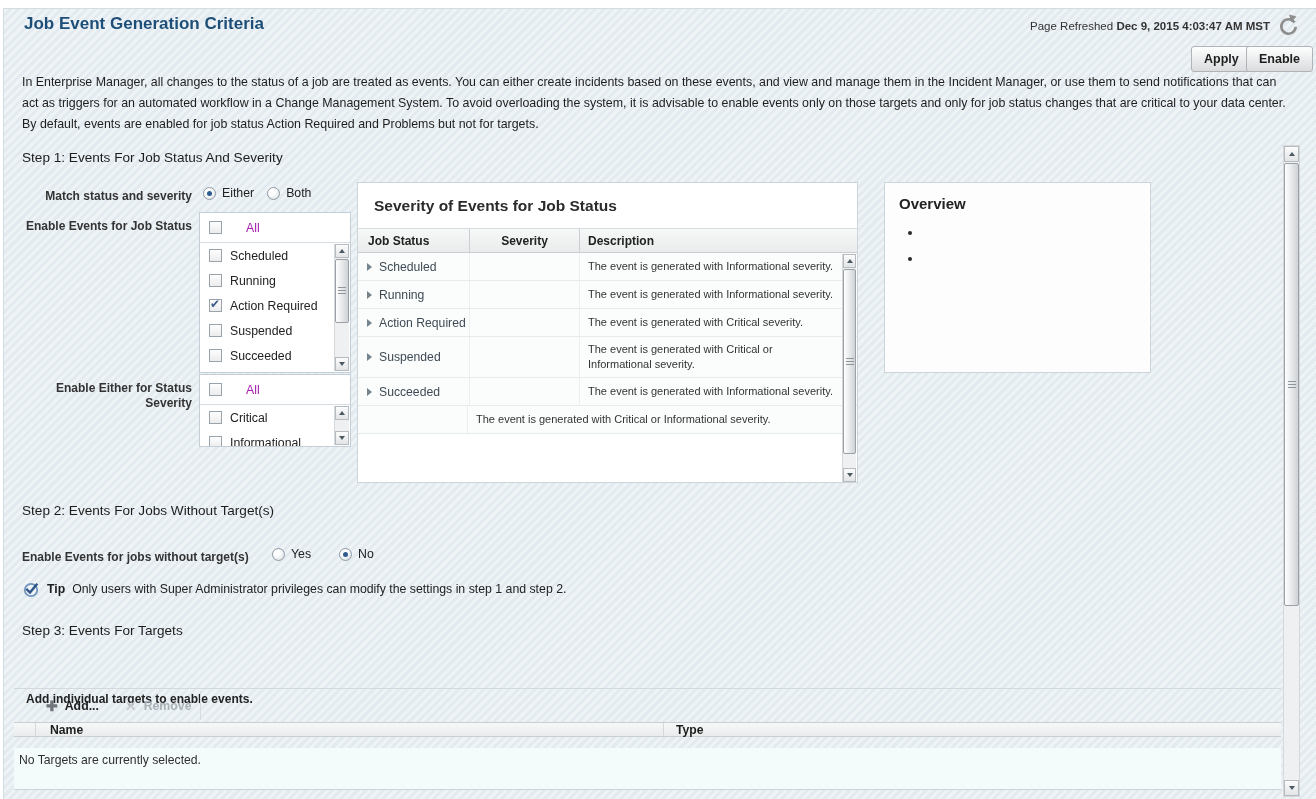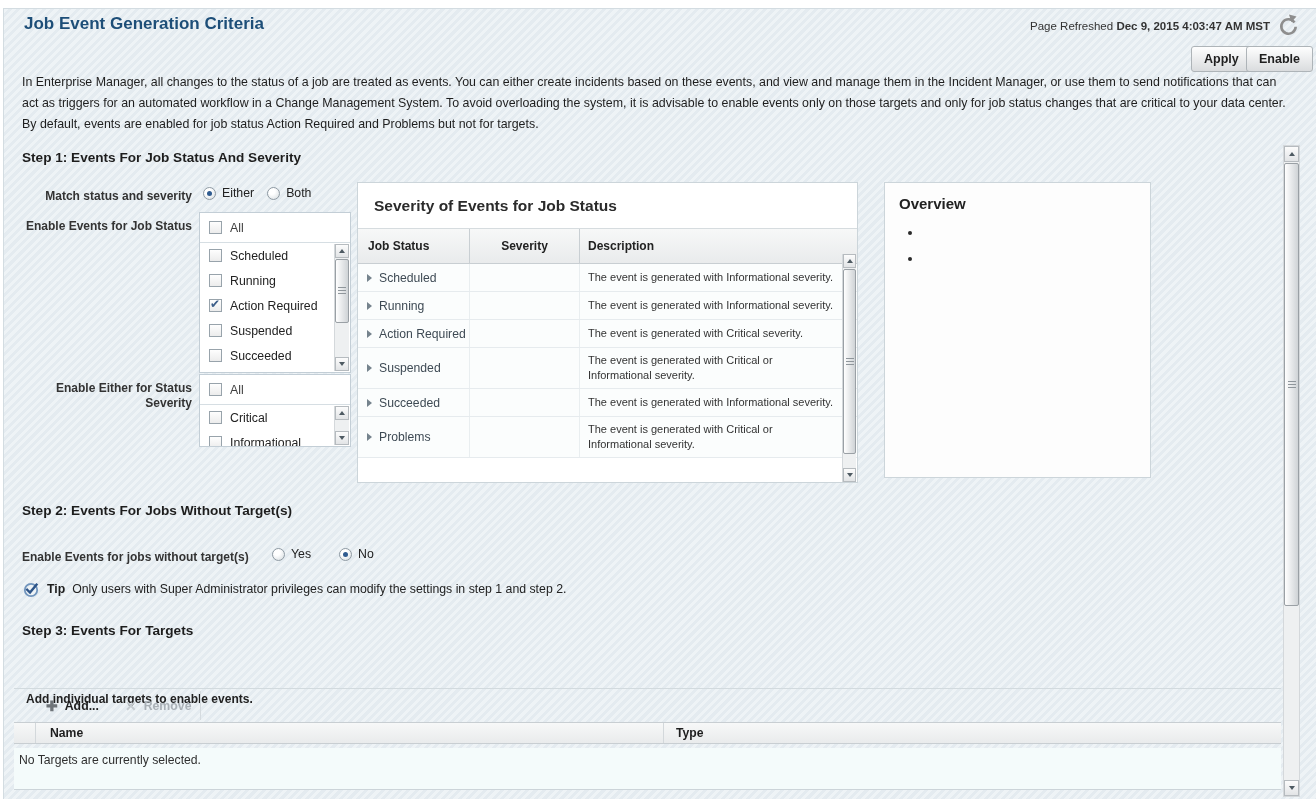--- a/index.html
+++ b/index.html
@@ -28,21 +28,21 @@
     background:linear-gradient(#fefefe,#dadcde);
     border:1px solid #aeb4b8; border-radius:3px;
     font-weight:bold; font-size:12.5px; color:#1f1f1f;
     display:flex; align-items:center; justify-content:center; cursor:pointer;
   }
   .btn-apply { left:1191px; top:46px; min-width:49px; }
   .btn-revert { left:1246px; top:46px; min-width:56px; }
 
   .intro { left:22px; top:72px; width:1272px; font-size:12.4px; line-height:21px; color:#1e1e1e; }
 
-  .step-h { font-size:13.6px; font-weight:bold; color:#1d1d1d; }
+  .step-h { font-size:13.6px; font-weight:normal; color:#1d1d1d; }
   .form-label { font-size:12px; font-weight:bold; color:#333; line-height:15px; }
   .right { text-align:right; }
 
   
   .opts { display:flex; align-items:center; gap:13px; }
   .opt { display:flex; align-items:center; gap:6px; font-size:12.3px; color:#222; cursor:pointer; }
   .radio {
     width:13px; height:13px; border-radius:50%; border:1px solid #8f9aa3; position:relative; flex:none;
     background:radial-gradient(circle at 35% 30%, #ffffff 0 30%, #e6eaec 70%, #ced4d8);
   }
@@ -50,21 +50,21 @@
     content:""; position:absolute; left:3px; top:3px; width:5px; height:5px; border-radius:50%; background:#2f5b8f;
   }
   .cb {
     width:13px; height:13px; border:1px solid #98a3ab; position:relative; flex:none;
     background:linear-gradient(#fefefe,#ececec);
   }
   .cb.checked::after { content:"\2714"; position:absolute; left:0; top:-3px; font-size:12px; color:#3c5e89; }
 
   
   .listbox { position:absolute; width:152px; background:#fff; border:1px solid #c3ced6; }
-  .all-row { height:30px; border-bottom:1px solid #d6dee3; display:flex; align-items:center; gap:8px; padding-left:9px; font-size:12.3px; color:#404040; }
+  .all-row { height:30px; border-bottom:1px solid #d6dee3; display:flex; align-items:center; gap:24px; padding-left:9px; font-size:12.3px; color:#a21caf; }
   .list-items { position:relative; }
   .cb-row { height:25px; display:flex; align-items:center; gap:8px; padding-left:9px; font-size:12.3px; color:#222; cursor:pointer; }
   #list1 { left:199px; top:212px; height:161px; }
   #list2 { left:199px; top:374px; height:73px; overflow:hidden; }
 
   
   .sb { position:absolute; background:#eef0f1; border-left:1px solid #d4d8db; }
   .sb-btn {
     position:absolute; left:0; right:0; height:14px;
     background:linear-gradient(#fcfcfc,#e2e4e6); border:1px solid #b6bbbf;
@@ -84,58 +84,58 @@
   .tri-right { width:0; height:0; border-top:4px solid transparent; border-bottom:4px solid transparent; border-left:5.5px solid #75838d; flex:none; }
 
   .sb-list1 { right:1px; top:31px; bottom:1px; width:15px; }
   .sb-list1 .sb-thumb { top:15px; height:64px; }
   .sb-list2 { right:1px; top:31px; bottom:1px; width:15px; }
 
   
   .sev-table { left:357px; top:182px; width:501px; height:301px; background:#fff; border:1px solid #ccd5da; }
   .sev-title { height:45px; padding:14px 0 0 16px; font-size:15.5px; font-weight:bold; color:#2b2b2b; }
   .sev-header {
-    display:flex; height:36px; align-items:center;
+    display:flex; height:25px; align-items:center;
     background:linear-gradient(#f7f8f8,#e9ebec);
     border-top:1px solid #d6dcdf; border-bottom:1px solid #c8ced2;
     font-size:12px; font-weight:bold; color:#222;
   }
   .hc1 { width:112px; padding-left:10px; border-right:1px solid #c9cfd3; align-self:stretch; display:flex; align-items:center; }
   .hc2 { width:110px; border-right:1px solid #c9cfd3; align-self:stretch; display:flex; align-items:center; justify-content:center; }
   .hc3 { flex:1; padding-left:8px; }
   .sev-body { position:relative; height:229px; overflow:hidden; }
   .sev-row { display:flex; border-bottom:1px solid #e6ebee; background:#fbfdfd; min-height:28px; }
   .sc1 { width:112px; border-right:1px solid #e9eef0; display:flex; align-items:center; gap:7px; padding-left:9px; overflow:hidden; white-space:nowrap; font-size:12.2px; color:#3e4a54; }
   .sc2 { width:110px; border-right:1px solid #e9eef0; }
   .sc3 { flex:1; font-size:11px; line-height:15px; color:#333; padding:5px 24px 5px 8px; display:flex; align-items:center; }
   .sb-sev { right:1px; top:71px; height:228px; width:14px; }
   .sb-sev .sb-thumb { top:15px; height:185px; }
 
   
-  .overview { left:884px; top:182px; width:267px; height:296px; background:#fdfdfd; border:1px solid #ccd5da; }
+  .overview { left:884px; top:182px; width:267px; height:191px; background:#fdfdfd; border:1px solid #ccd5da; }
   .ov-title { padding:12px 0 0 14px; font-size:15px; font-weight:bold; color:#222; }
   .overview ul { margin:9px 0 0 0; padding-left:37px; }
   .overview li { font-size:12.4px; line-height:23.5px; color:#2a2a2a; margin-bottom:2px; }
 
   
   .tip-row { left:22px; top:580px; display:flex; align-items:center; gap:7px; font-size:12.3px; color:#222; }
   .tip-row b { font-weight:bold; color:#1d1d1d;text-align:right; }
 
   
   .s3-desc { left:26px; top:692px; font-size:12px; color:#222;font-weight:bold; }
   .toolbar { left:14px; top:688px; width:1267px; height:34px; border-top:1px solid #d2dade; display:flex; align-items:center; }
   .tb-btn { display:flex; align-items:center; gap:7px; font-size:12.3px; font-weight:bold; cursor:pointer; }
   .tb-add { margin-left:32px; color:#1d1d1d; }
   .tb-add .glyph { font-size:14px; color:#6f757a; }
   .tb-remove { margin-left:26px; color:#aab1b7; cursor:default; }
   .tb-remove .glyph { font-size:14px; color:#c6ccd0; font-weight:bold; }
   .tb-sep { position:absolute; left:186px; top:2px; bottom:2px; width:1px; background:#d5dbdf; }
 
   .tg-header {
-    left:14px; top:722px; width:1267px; height:22px; display:flex;
+    left:14px; top:722px; width:1267px; height:15px; display:flex;
     background:linear-gradient(#f7f8f8,#e9ebec);
     border-top:1px solid #c8ced2; border-bottom:1px solid #c8ced2;
     font-size:12.2px; font-weight:bold; color:#1e1e1e;
   }
   .tg-c0 { width:22px; border-right:1px solid #d3d8db; }
   .tg-c1 { width:628px; padding-left:14px; display:flex; align-items:center; border-right:1px solid #d3d8db; }
   .tg-c2 { flex:1; padding-left:12px; display:flex; align-items:center; }
   .tg-body { left:14px; top:748px; width:1267px; height:42px; background:#f4fbfb; border-bottom:1px solid #ccd4d9; font-size:12.2px; color:#2f2f2f; padding:5px 0 0 5px; }
 
   
@@ -291,24 +291,20 @@
     </div>
       <div class="sev-row">
       <div class="sc1">
         <span class="tri-right"></span>
         <span>Succeeded</span>
       </div>
       <div class="sc2"></div>
       <div class="sc3">The event is generated with Informational severity.</div>
     </div>
       <div class="sev-row">
-      <div class="sc1">
-        <span class="tri-right"></span>
-        <span>Problems</span>
-      </div>
       <div class="sc2"></div>
       <div class="sc3">The event is generated with Critical or Informational severity.</div>
     </div>
     </div>
   <div class="sb sb-sev">
     <div class="sb-btn up">
         <span class="tri-up"></span>
       </div>
     <div class="sb-thumb"></div>
     <div class="sb-btn down">

